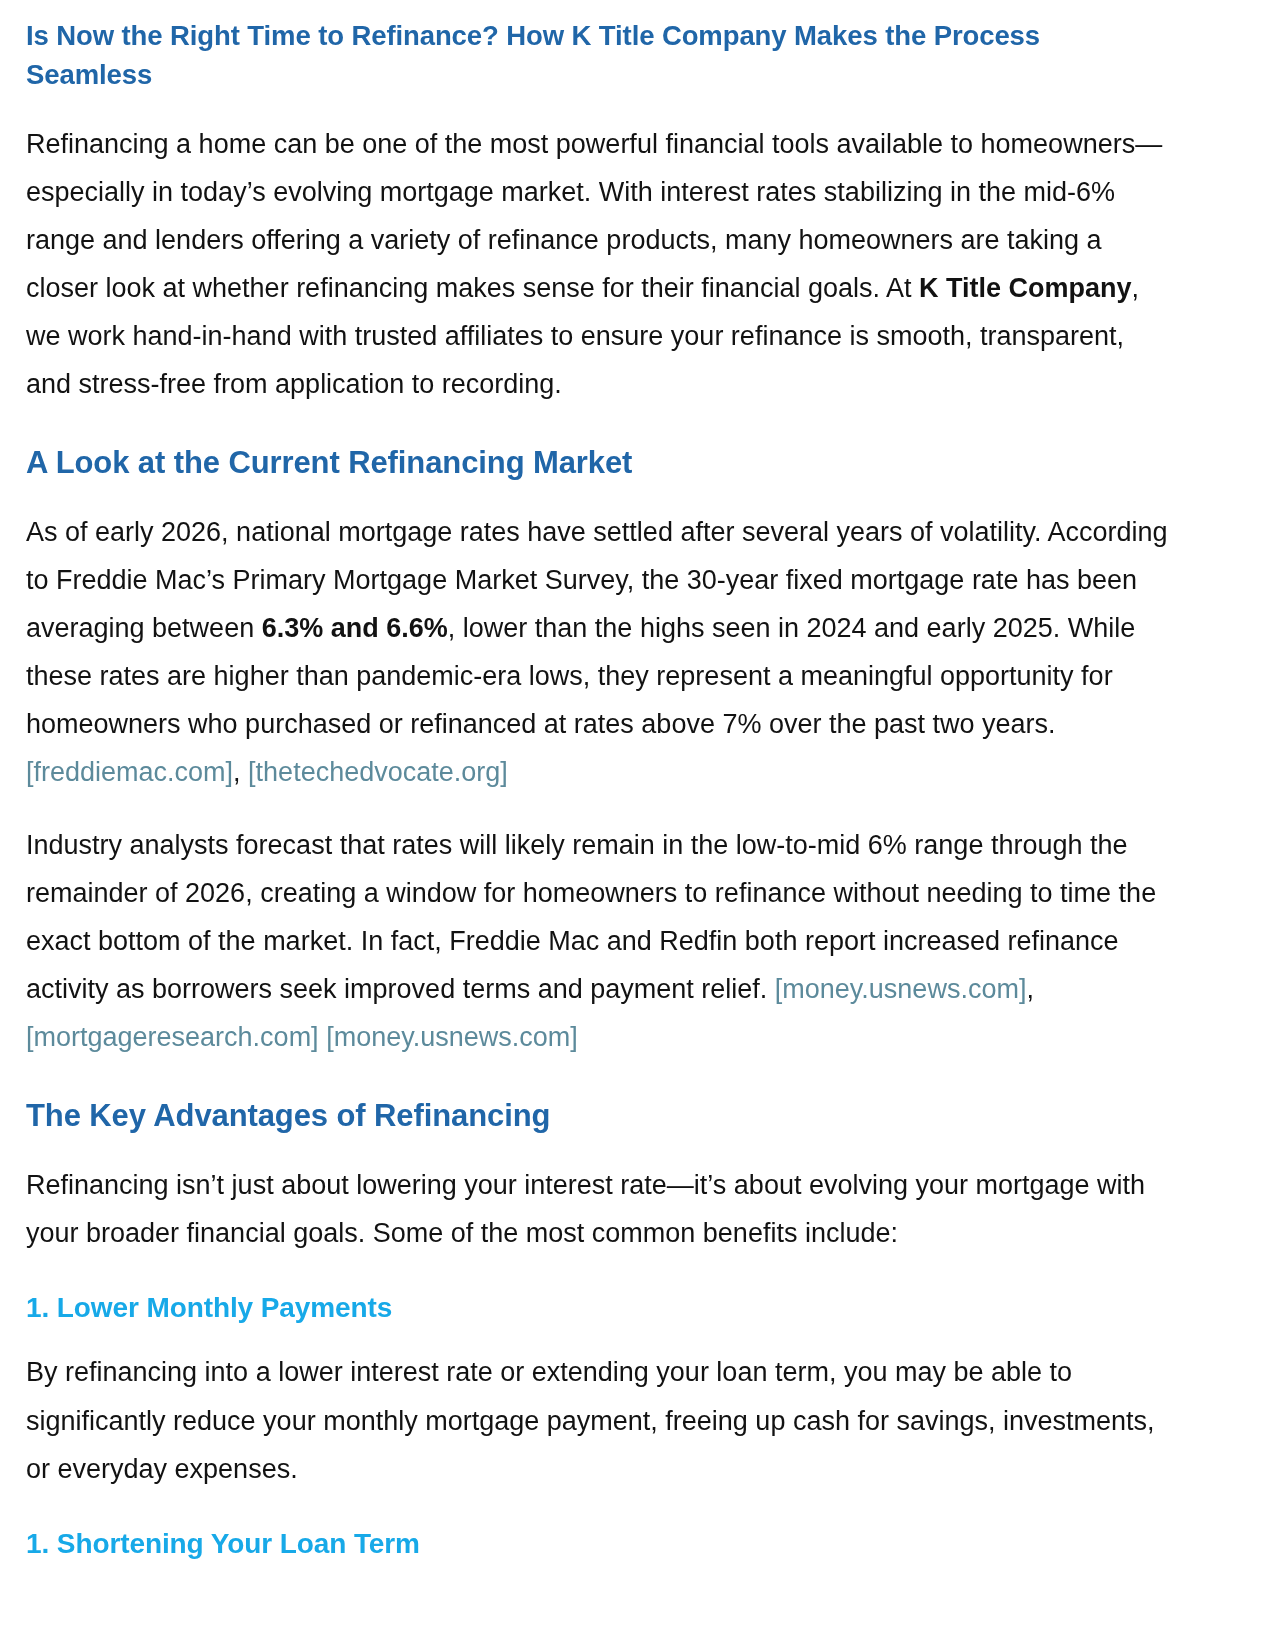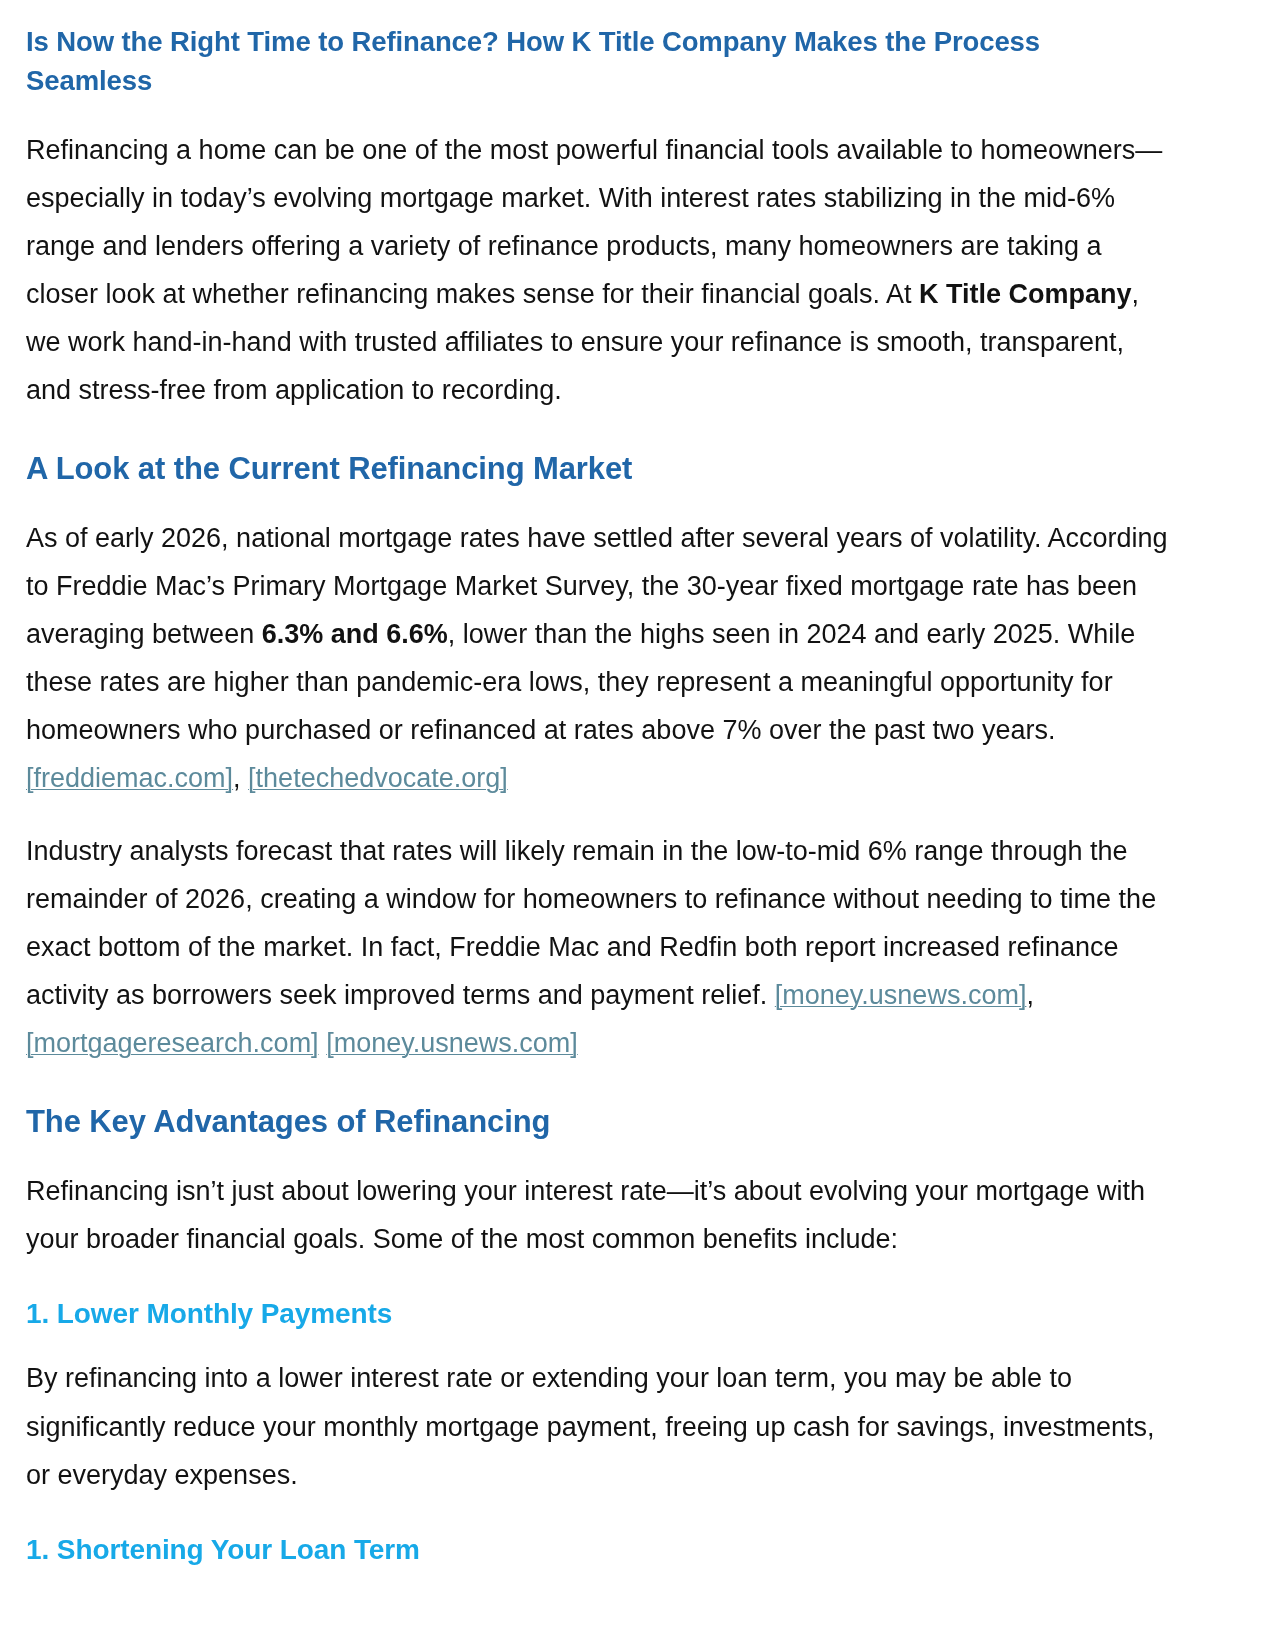--- a/index.html
+++ b/index.html
@@ -10,21 +10,21 @@
   body {
     width: 1275px;
     min-height: 1642px;
     font-family: "Liberation Sans", sans-serif;
     color: #111111;
     -webkit-font-smoothing: antialiased;
   }
   .page {
     box-sizing: border-box;
     width: 1275px;
-    padding: 18px 100px 30px 26px;
+    padding: 12px 100px 30px 26px;
   }
   h1.doc-title {
     font-size: 27.5px;
     line-height: 1.42;
     font-weight: 700;
     color: #2066a8;
     margin: 4px 0 26px 0;
     letter-spacing: -0.1px;
     max-width: 1060px;
   }
@@ -51,21 +51,20 @@
     color: #121212;
     margin: 0 0 24px 0;
     max-width: 1160px;
   }
   strong.emph {
     font-weight: 700;
     color: #121212;
   }
   a.cite-link {
     color: #5c8a9b;
-    text-decoration: underline;
     text-underline-offset: 2px;
     text-decoration-thickness: 1px;
     cursor: pointer;
   }
 </style>
 </head>
 <body>
 
 <div class="page">
 

